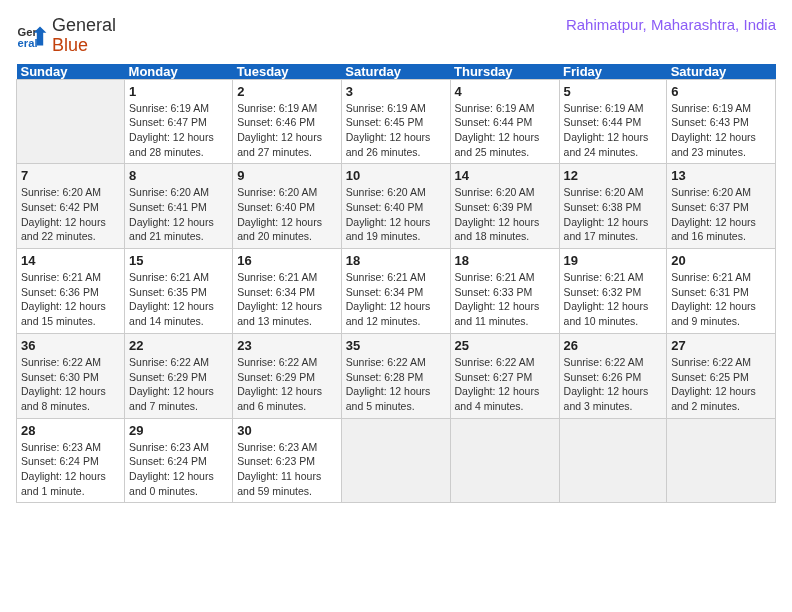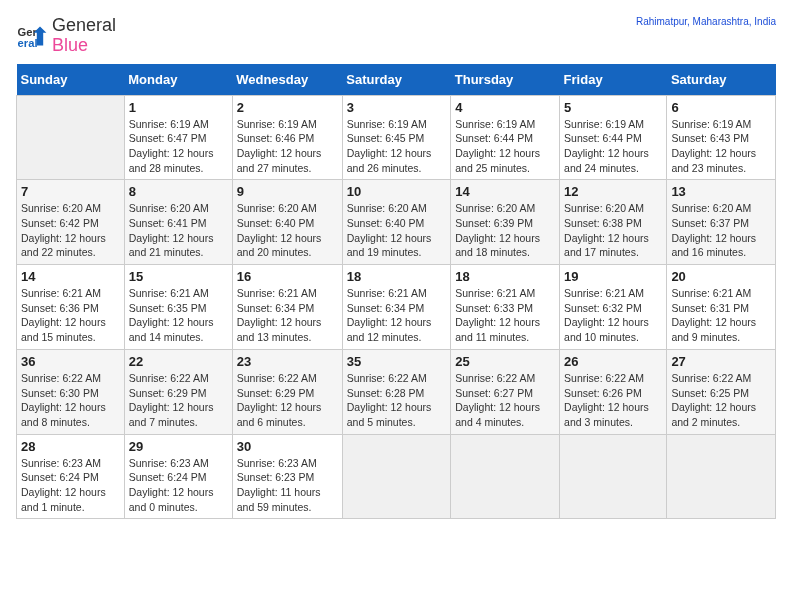--- a/index.html
+++ b/index.html
@@ -21,47 +21,47 @@
       align-items: center;
       gap: 4px;
     }
     .logo-text {
       font-size: 18px;
       font-weight: normal;
       color: #333;
       line-height: 1.1;
     }
     .logo-text span {
-      color: #ec4899;
+      color: #c2410c;
     }
     .logo-icon {
       width: 32px;
       height: 32px;
     }
     .title-block {
       text-align: right;
     }
     .month-title {
       font-size: 32px;
       font-weight: bold;
       color: #333;
     }
     .subtitle {
-      font-size: 10px;
-      color: #1d4ed8;
+      font-size: 15px;
+      color: #8b5cf6;
     }
     table {
       width: 100%;
       border-collapse: collapse;
       font-size: 11px;
     }
     thead tr th {
       background: #1565c0;
       color: #fff;
-      padding: 8px 4px;
+      padding: 0 4px;
       text-align: left;
       font-size: 13px;
       font-weight: bold;
     }
     tbody tr td {
       border: 1px solid #ccc;
       vertical-align: top;
       padding: 4px;
       width: 113px;
       min-height: 80px;
@@ -108,21 +108,21 @@
   <div class="title-block">
     <div class="subtitle">Rahimatpur, Maharashtra, India</div>
   </div>
 </div>
 
 <table>
   <thead>
     <tr>
     <th>Sunday</th>
         <th>Monday</th>
-        <th>Wednesday</th>
+        <th>Tuesday</th>
         <th>Saturday</th>
         <th>Thursday</th>
         <th>Friday</th>
         <th>Saturday</th>
       </tr>
   </thead>
   <tbody id="calendar-body">
   <tr>
         <td class="empty-cell"></td>
         <td>

